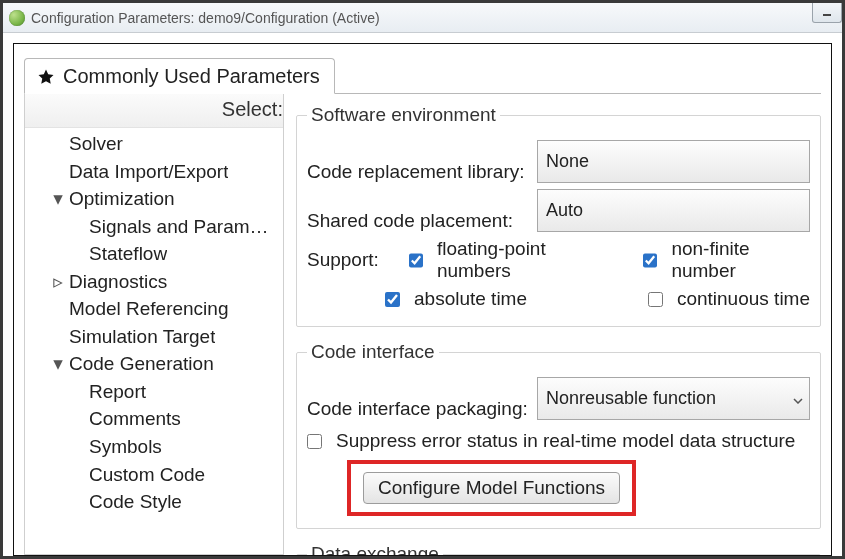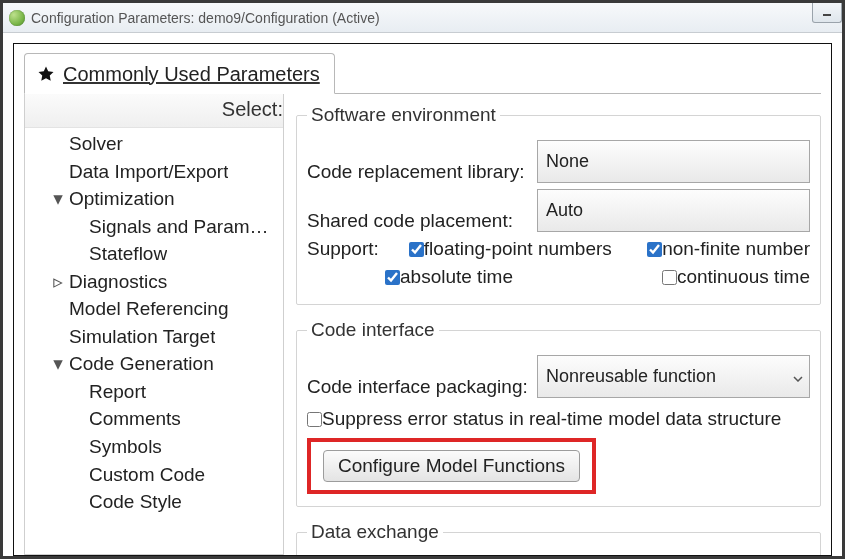--- a/index.html
+++ b/index.html
@@ -65,23 +65,23 @@
     border: 1px solid #111;
     height: 100%;
     background: #fff;
     padding: 8px 10px 0 10px;
     overflow: hidden;
   }
 
   
   .tabs {
     display: flex;
+    align-items: flex-end;
     border-bottom: 1px solid #b8b8b8;
     height: 42px;
-    text-decoration: underline;
   }
   .tab {
     display: inline-flex;
     align-items: center;
     gap: 8px;
     padding: 6px 14px 5px 12px;
     font-size: 20px;
     color: #222;
     border: 1px solid #b8b8b8;
     border-radius: 4px 4px 0 0;
@@ -195,29 +195,30 @@
   .support-row {
     display: flex;
     align-items: center;
     gap: 30px;
     margin: 6px 0 4px 0;
   }
   .support-row.second { padding-left: 78px; }
   .chk {
     display: inline-flex;
     align-items: center;
-    gap: 0;
+    gap: 14px;
   }
   .chk input { width: 15px; height: 15px; margin: 0; accent-color: #2a72c8; }
 
   .red-callout {
     border: 4px solid #de2626;
     padding: 8px 12px;
     display: inline-block;
     margin-top: 6px;
+    margin-left: 40px;
   }
 
   .btn {
     display: inline-block;
     padding: 4px 14px;
     font-size: 19px;
     color: #222;
     border: 1px solid #9c9c9c;
     border-radius: 4px;
     background: linear-gradient(to bottom, #fbfbfb, #e4e4e4);

